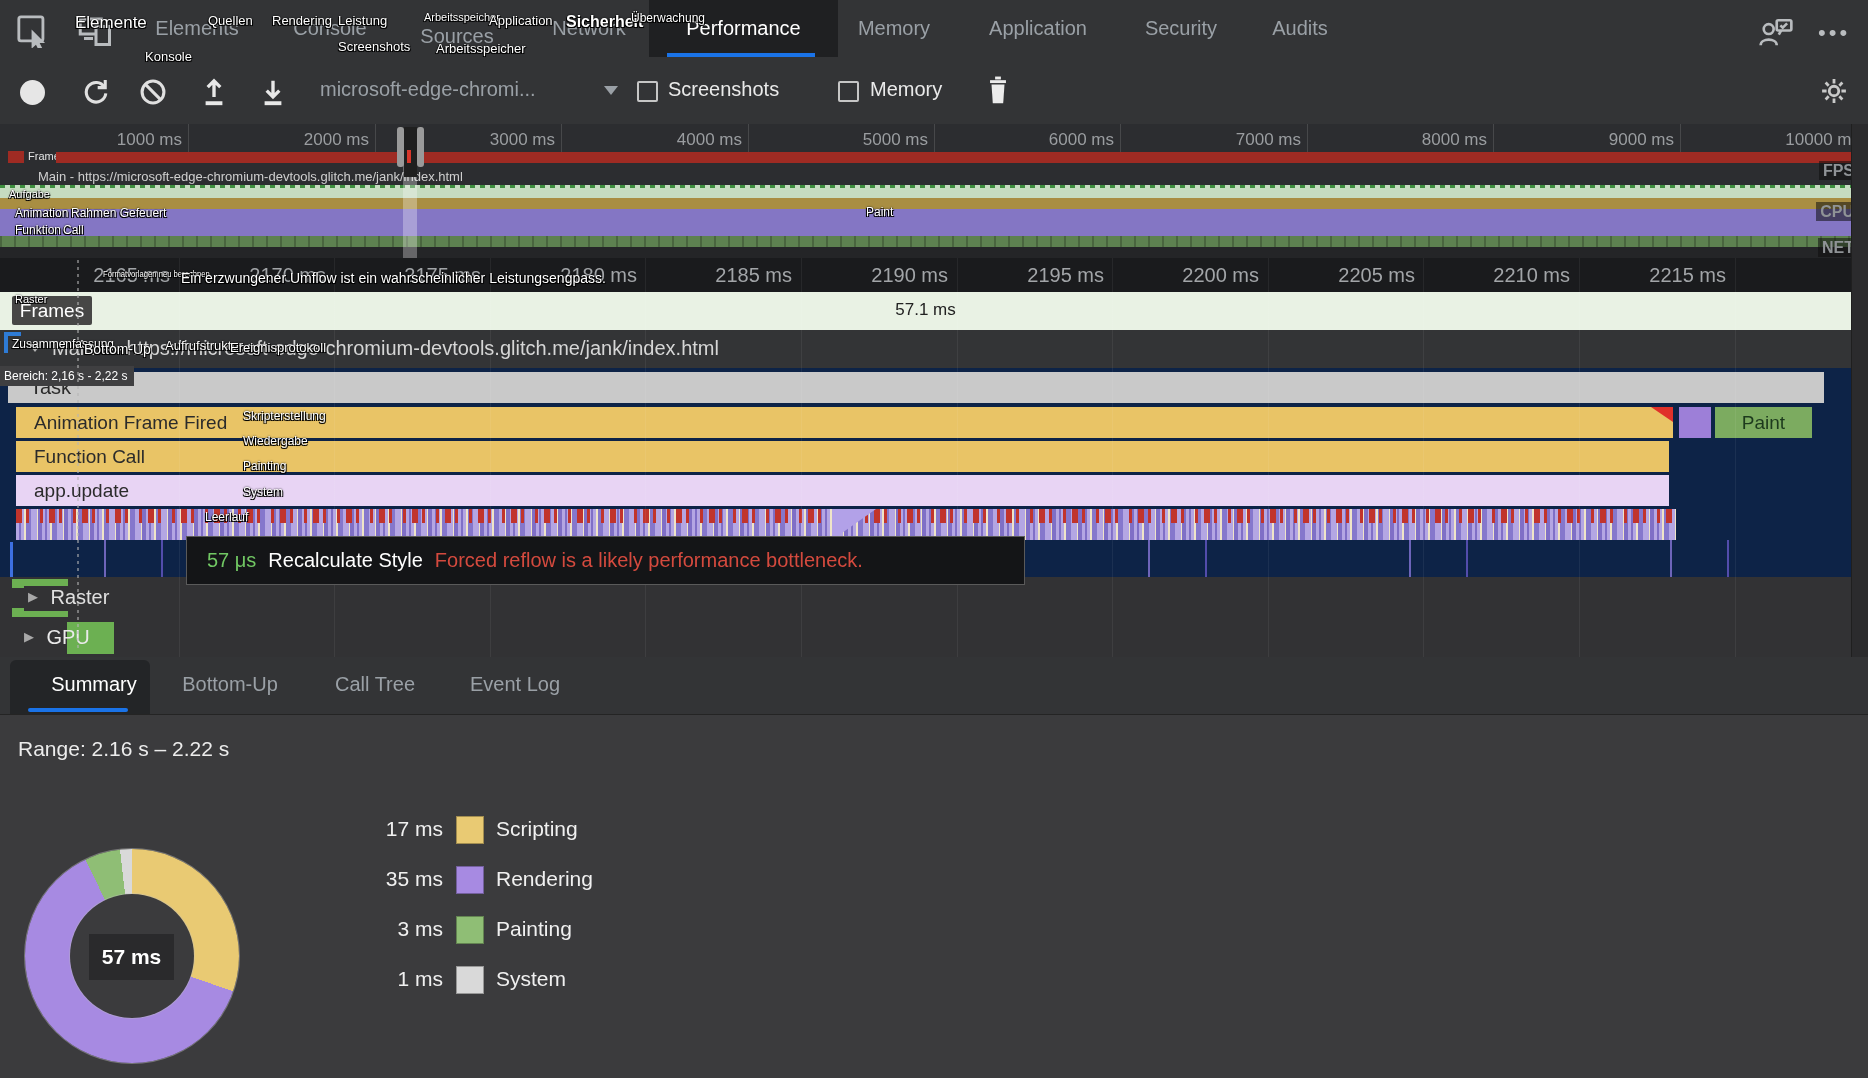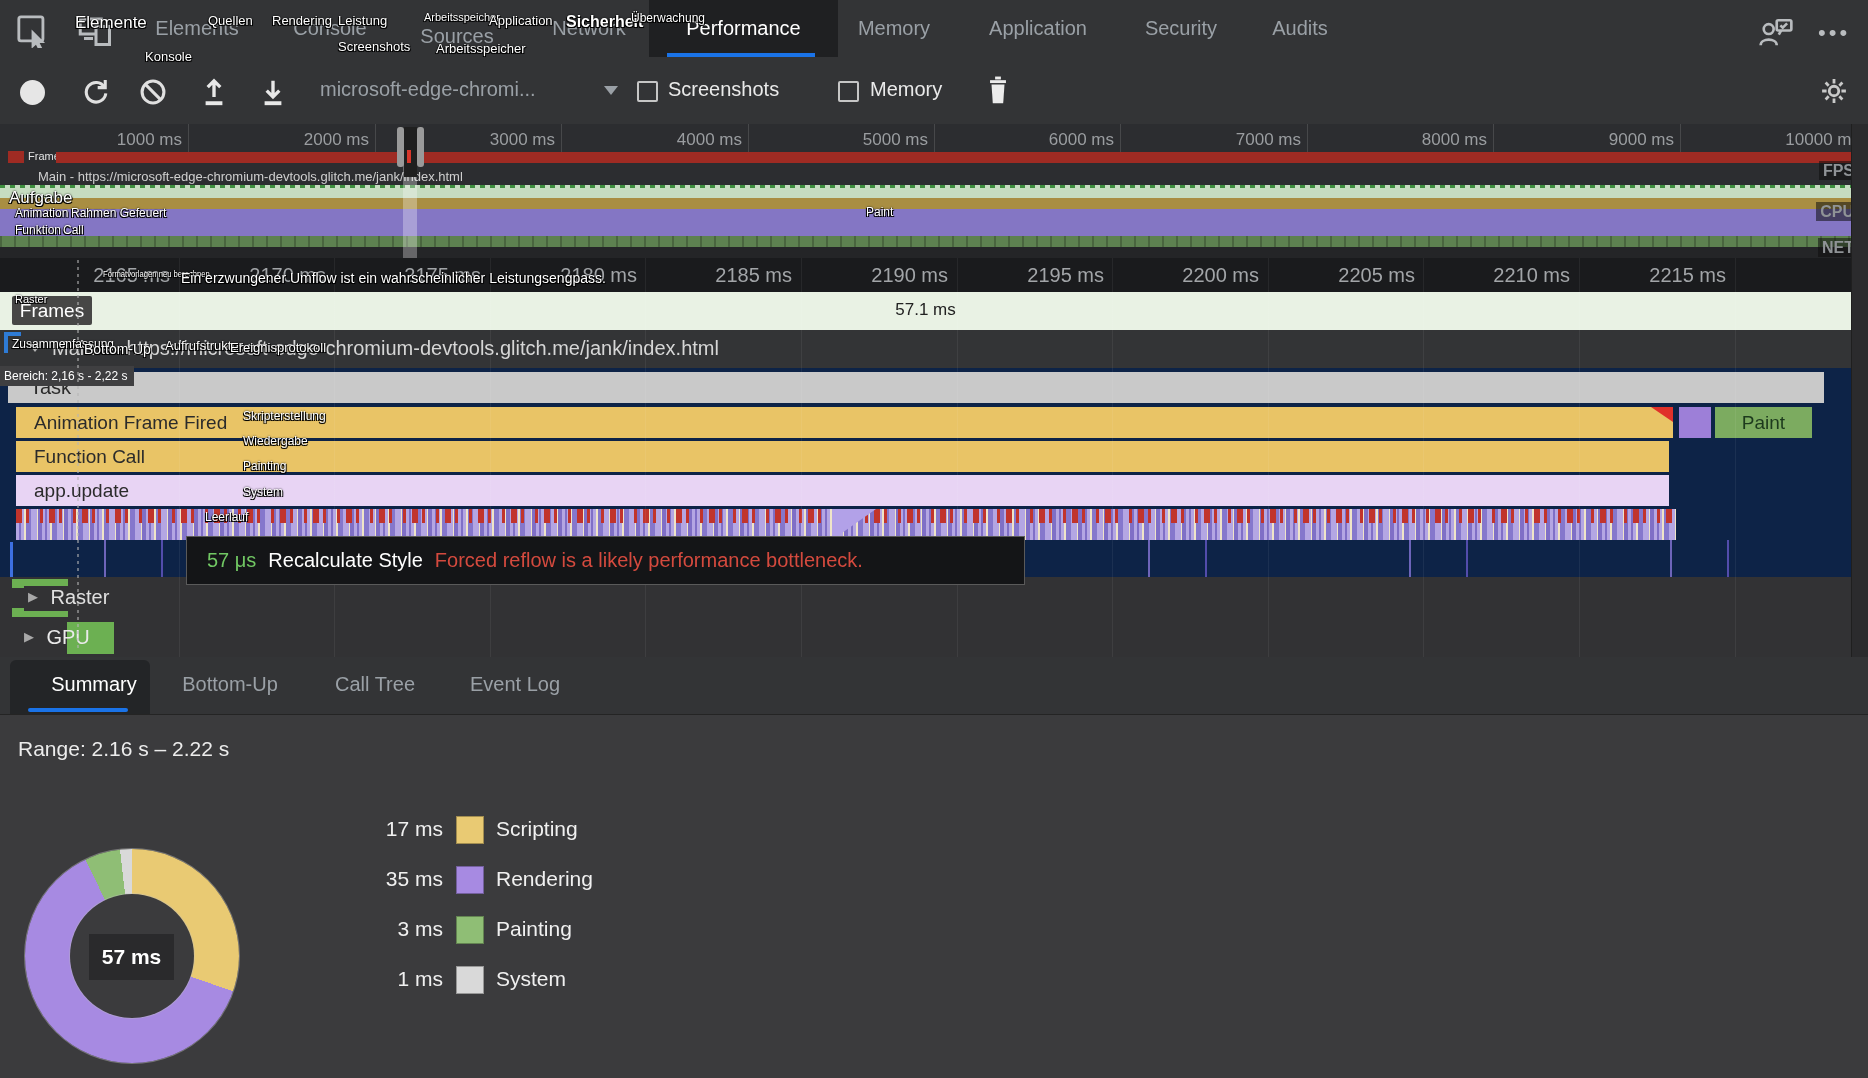--- a/index.html
+++ b/index.html
@@ -154,21 +154,21 @@
     <div class="abs" style="left:0;top:85px;width:1851px;height:27px;background:#8476c4;"></div>
     <div class="abs" style="left:0;top:112px;width:1851px;height:11px;background:#5d8150;background-image:repeating-linear-gradient(90deg,rgba(0,0,0,.22) 0 2px,transparent 2px 14px);"></div>
     <div class="abs" style="left:0;top:123px;width:1851px;height:11px;background:#242527;"></div>
 
     <div class="abs" style="left:403px;top:26px;width:14px;height:108px;background:rgba(255,255,255,.30);"></div>
     <div class="abs" style="left:404px;top:3px;width:13px;height:50px;background:#1f1f1f;"></div>
     <div class="abs" style="left:397px;top:3px;width:7px;height:40px;background:#9a9a9a;border-radius:3px;"></div>
     <div class="abs" style="left:417px;top:3px;width:7px;height:40px;background:#9a9a9a;border-radius:3px;"></div>
     <div class="abs" style="left:407px;top:26px;width:4px;height:13px;background:#d8372b;"></div>
 
-    <span class="gde" style="left:9px;top:64px;font-size:17px;">Aufgabe</span>
+    <span class="gde" style="left:9px;top:64px;font-size:11px;">Aufgabe</span>
     <span class="gde" style="left:15px;top:82px;font-size:12px;">Animation</span>
     <span class="gde" style="left:71px;top:82px;font-size:12px;">Rahmen Gefeuert</span>
     <span class="gde" style="left:15px;top:99px;font-size:12px;">Funktion</span>
     <span class="gde" style="left:63px;top:99px;font-size:12px;">Call</span>
     <span class="gde" style="left:866px;top:81px;font-size:12px;">Paint</span>
 
     <span class="badge-rt" style="top:37px;">FPS</span>
     <span class="badge-rt" style="top:78px;">CPU</span>
     <span class="badge-rt" style="top:114px;">NET</span>
   </div>

